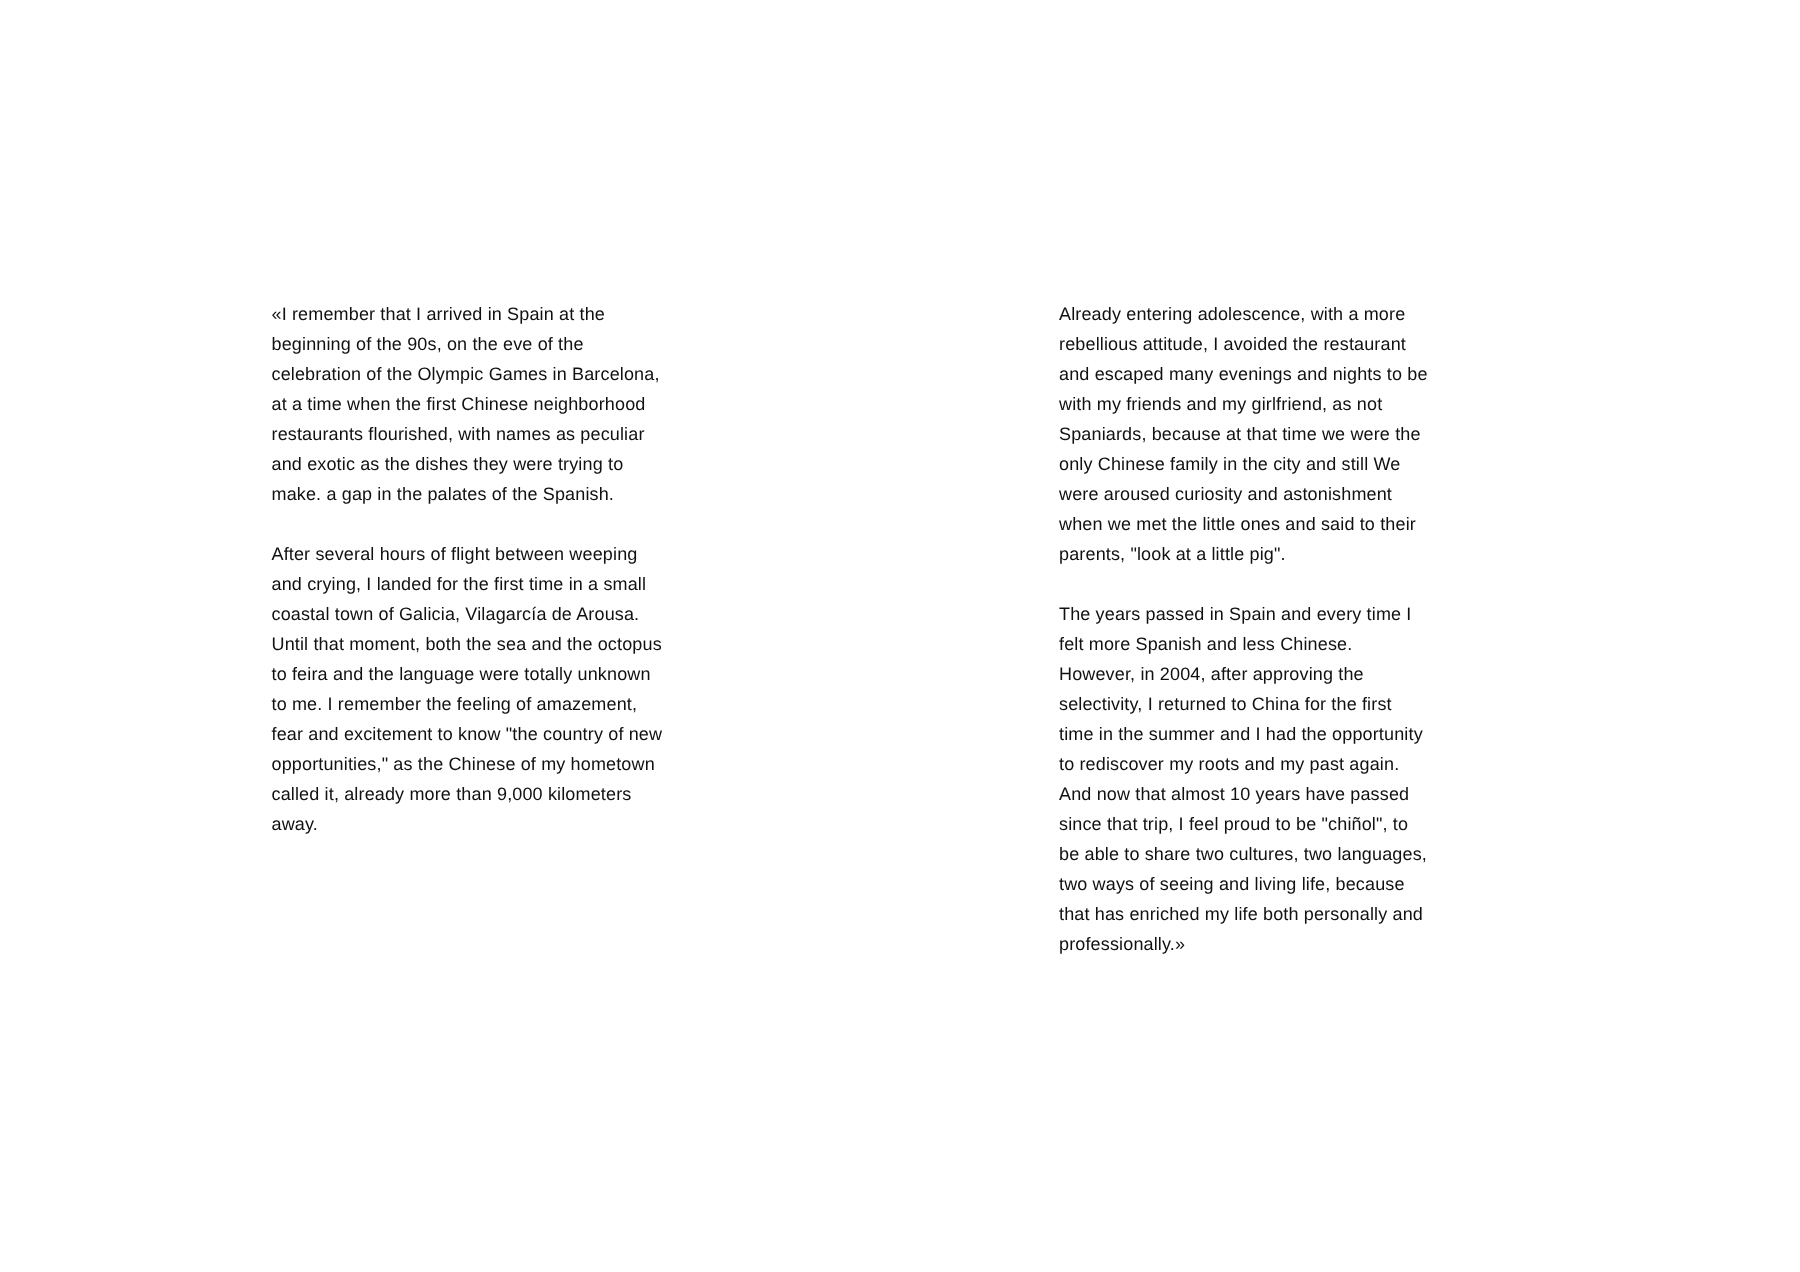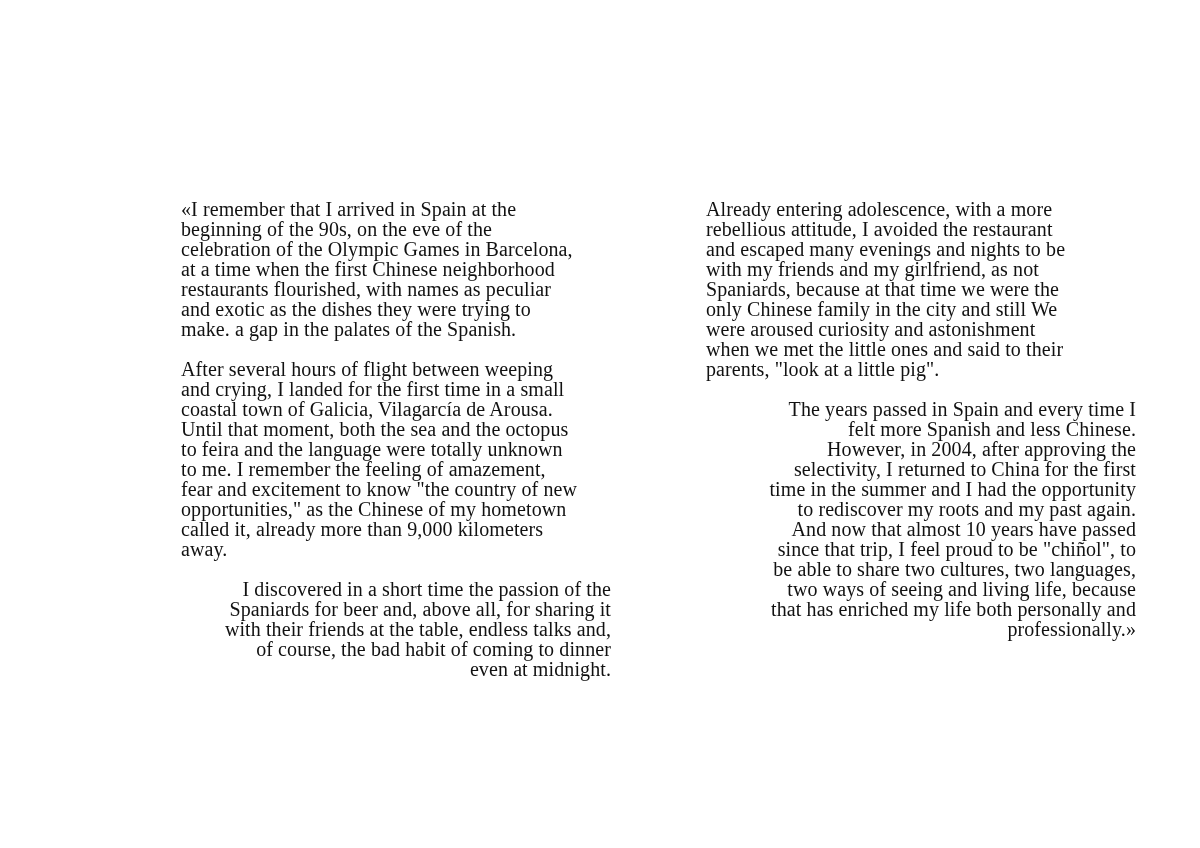--- a/index.html
+++ b/index.html
@@ -13,33 +13,32 @@
     position: relative;
     width: 1200px;
     height: 848px;
     background: #ffffff;
     font-family: "Liberation Sans", sans-serif;
     color: #111111;
   }
   .col {
     position: absolute;
     top: 199px;
-    font-size: 20px;
+    font-size: 12px;
     line-height: 20px;
     letter-spacing: 0.1px;
     text-align: left;
-    font-family: Liberation Serif, serif;
   }
   .col-left  { left: 181px; width: 430px; }
   .col-right { left: 706px; width: 430px; }
   .col p {
     white-space: pre-line;
     margin: 0 0 20px 0;
   }
-  .col p:last-child { margin-bottom: 0; text-align: right; }
+  .col p:last-child { margin-bottom: 0; }
 </style>
 </head>
 <body>
 
 <div class="page">
 
   <div class="col col-left">
     <p>«I remember that I arrived in Spain at the
 beginning of the 90s, on the eve of the
 celebration of the Olympic Games in Barcelona,
@@ -50,25 +49,20 @@
     <p>After several hours of flight between weeping
 and crying, I landed for the first time in a small
 coastal town of Galicia, Vilagarcía de Arousa.
 Until that moment, both the sea and the octopus
 to feira and the language were totally unknown
 to me. I remember the feeling of amazement,
 fear and excitement to know "the country of new
 opportunities," as the Chinese of my hometown
 called it, already more than 9,000 kilometers
 away.</p>
-    <p>I discovered in a short time the passion of the
-Spaniards for beer and, above all, for sharing it
-with their friends at the table, endless talks and,
-of course, the bad habit of coming to dinner
-even at midnight.</p>
   </div>
 
   <div class="col col-right">
     <p>Already entering adolescence, with a more
 rebellious attitude, I avoided the restaurant
 and escaped many evenings and nights to be
 with my friends and my girlfriend, as not
 Spaniards, because at that time we were the
 only Chinese family in the city and still We
 were aroused curiosity and astonishment

